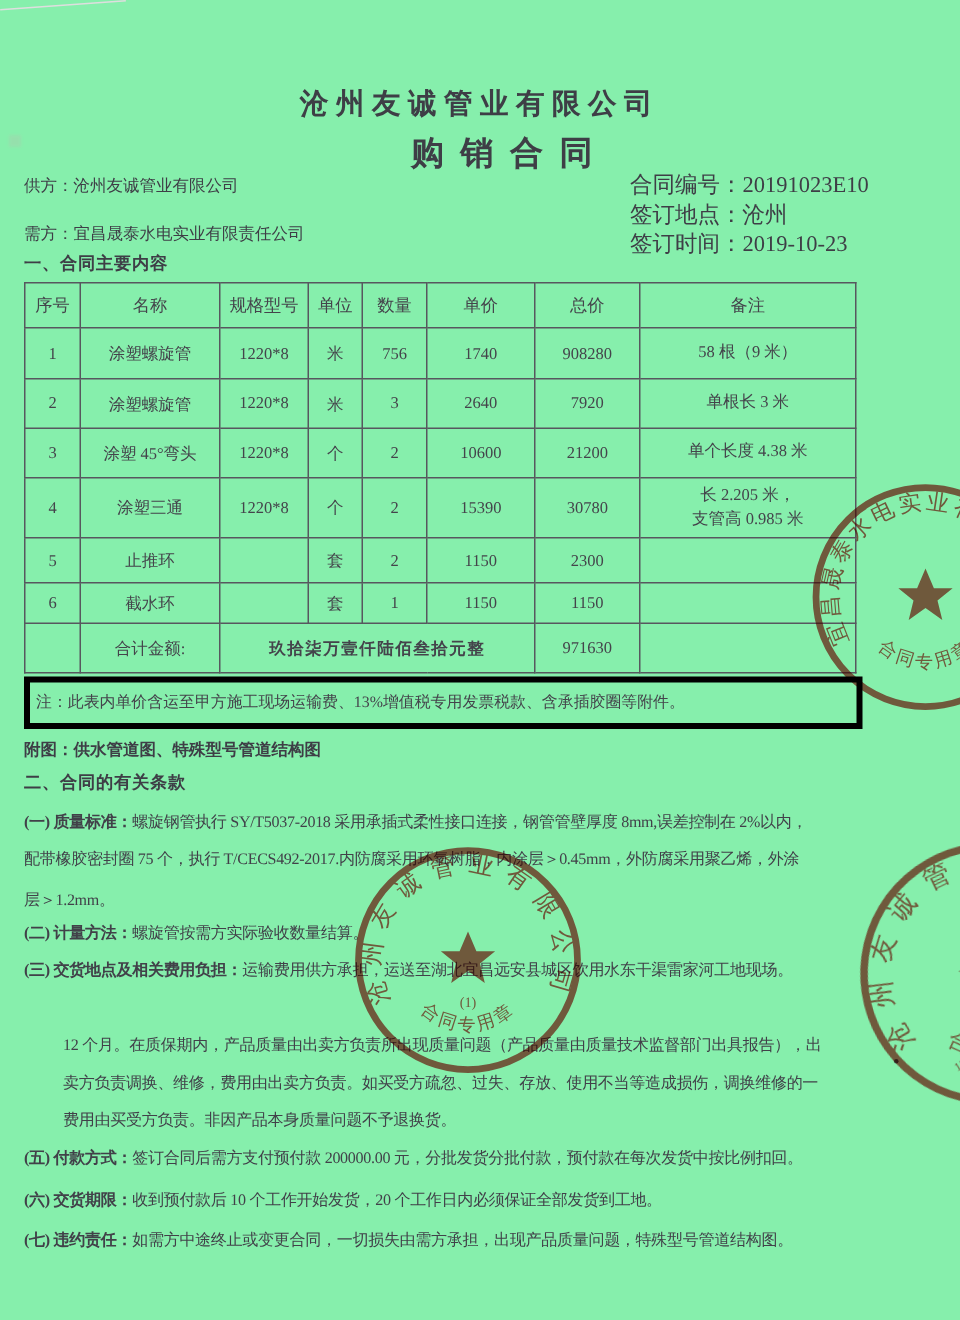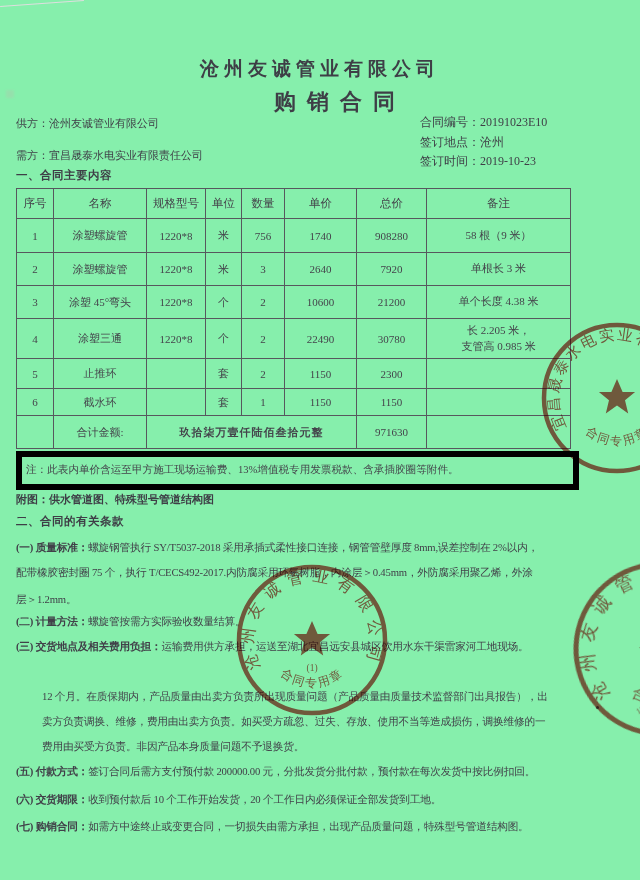--- a/index.html
+++ b/index.html
@@ -8,32 +8,32 @@
     background:#86efac;
     font-family:"Liberation Serif","DejaVu Serif",serif;
     color:#3e3e46;
   }
   .abs{position:absolute;}
   .nowrap{white-space:nowrap;}
   
   .title-company{top:56px;left:0;width:100%;text-align:center;font-size:19px;font-weight:600;letter-spacing:5px;}
   .title-doc{top:87px;left:0;width:100%;text-align:center;font-size:22px;font-weight:600;letter-spacing:11px;padding-left:20px;}
   .party{left:16px;font-size:11px;}
-  .meta-row{left:420px;font-size:12px;}
+  .meta-row{left:420px;font-size:15px;}
   .sec-head{left:16px;font-size:11.5px;font-weight:700;letter-spacing:.5px;}
   
   table.items{position:absolute;left:16px;top:188px;border-collapse:collapse;table-layout:fixed;width:554px;}
   table.items td,table.items th{
     border:1px solid #57575e; text-align:center; vertical-align:middle;
     font-size:11px; font-weight:400; padding:0 1px; color:#44444b;
   }
   table.items th{font-size:11.5px;}
   td.remark{white-space:pre-line;line-height:1.45;}
   
-  .note-box{left:16px;top:451px;width:551px;height:27px;border:6px solid #000000;}
+  .note-box{left:16px;top:451px;width:551px;height:27px;border:4px solid #000000;}
   .note-text{left:4px;top:6px;font-size:10.6px;white-space:nowrap;color:#44444b;}
   
   .line{font-size:10.7px;letter-spacing:-0.2px;white-space:nowrap;color:#414149;}
   .line b{font-weight:600;}
   .attachment{left:16px;top:492px;font-size:11px;font-weight:600;white-space:nowrap;}
   
   .seal{position:absolute;mix-blend-mode:multiply;opacity:.8;filter:blur(.3px);}
   
   .scanline{left:0;top:3px;width:84px;height:1px;background:#dedede;transform:rotate(-4deg);}
   .smudge{left:6px;top:90px;width:8px;height:8px;background:#a9cfae;opacity:.45;filter:blur(1px);}
@@ -121,21 +121,21 @@
       <td>10600</td>
       <td>21200</td>
       <td class="remark">单个长度 4.38 米</td>
     </tr>
     <tr style="height:40px">
       <td>4</td>
       <td>涂塑三通</td>
       <td>1220*8</td>
       <td>个</td>
       <td>2</td>
-      <td>22490</td>
+      <td>15390</td>
       <td>30780</td>
       <td class="remark">长 2.205 米，
 支管高 0.985 米</td>
     </tr>
     <tr style="height:30px">
       <td>5</td>
       <td>止推环</td>
       <td></td>
       <td>套</td>
       <td>2</td>
@@ -173,21 +173,21 @@
   <div class="abs line" style="left:16px;top:541px"><b>(一) 质量标准：</b><span>螺旋钢管执行 SY/T5037-2018 采用承插式柔性接口连接，钢管管壁厚度 8mm,误差控制在 2%以内，</span></div>
   <div class="abs line" style="left:16px;top:566px"><b></b><span>配带橡胶密封圈 75 个，执行 T/CECS492-2017.内防腐采用环氧树脂，内涂层＞0.45mm，外防腐采用聚乙烯，外涂</span></div>
   <div class="abs line" style="left:16px;top:593px"><b></b><span>层＞1.2mm。</span></div>
   <div class="abs line" style="left:16px;top:615px"><b>(二) 计量方法：</b><span>螺旋管按需方实际验收数量结算。</span></div>
   <div class="abs line" style="left:16px;top:640px"><b>(三) 交货地点及相关费用负担：</b><span>运输费用供方承担，运送至湖北宜昌远安县城区饮用水东干渠雷家河工地现场。</span></div>
   <div class="abs line" style="left:42px;top:690px"><b></b><span>12 个月。在质保期内，产品质量由出卖方负责所出现质量问题（产品质量由质量技术监督部门出具报告），出</span></div>
   <div class="abs line" style="left:42px;top:740px"><b></b><span>费用由买受方负责。非因产品本身质量问题不予退换货。</span></div>
   <div class="abs line" style="left:42px;top:715px"><b></b><span>卖方负责调换、维修，费用由出卖方负责。如买受方疏忽、过失、存放、使用不当等造成损伤，调换维修的一</span></div>
   <div class="abs line" style="left:16px;top:765px"><b>(五) 付款方式：</b><span>签订合同后需方支付预付款 200000.00 元，分批发货分批付款，预付款在每次发货中按比例扣回。</span></div>
   <div class="abs line" style="left:16px;top:793px"><b>(六) 交货期限：</b><span>收到预付款后 10 个工作开始发货，20 个工作日内必须保证全部发货到工地。</span></div>
-  <div class="abs line" style="left:16px;top:820px"><b>(七) 购销合同：</b><span>如需方中途终止或变更合同，一切损失由需方承担，出现产品质量问题，特殊型号管道结构图。</span></div>
+  <div class="abs line" style="left:16px;top:820px"><b>(七) 违约责任：</b><span>如需方中途终止或变更合同，一切损失由需方承担，出现产品质量问题，特殊型号管道结构图。</span></div>
 
   <svg class="seal" style="left:537px;top:318px" width="160" height="160" viewBox="-80 -80 160 160">
     <defs>
       <path id="arcA" d="M -53.6,23.5 A 58.5,58.5 0 1 1 53.6,23.5" fill="none"></path>
       <path id="capA" d="M -34,32 A 46,46 0 0 0 34,32" fill="none"></path>
     </defs>
     <circle cx="0" cy="0" r="73" fill="none" stroke="#c9372e" stroke-width="4.5"></circle>
     <text font-size="15" letter-spacing="2.5" fill="#c9372e" font-family="Liberation Serif, serif">
       <textPath href="#arcA" startOffset="50%" text-anchor="middle">宜昌晟泰水电实业有限责任公司</textPath>
     </text>

